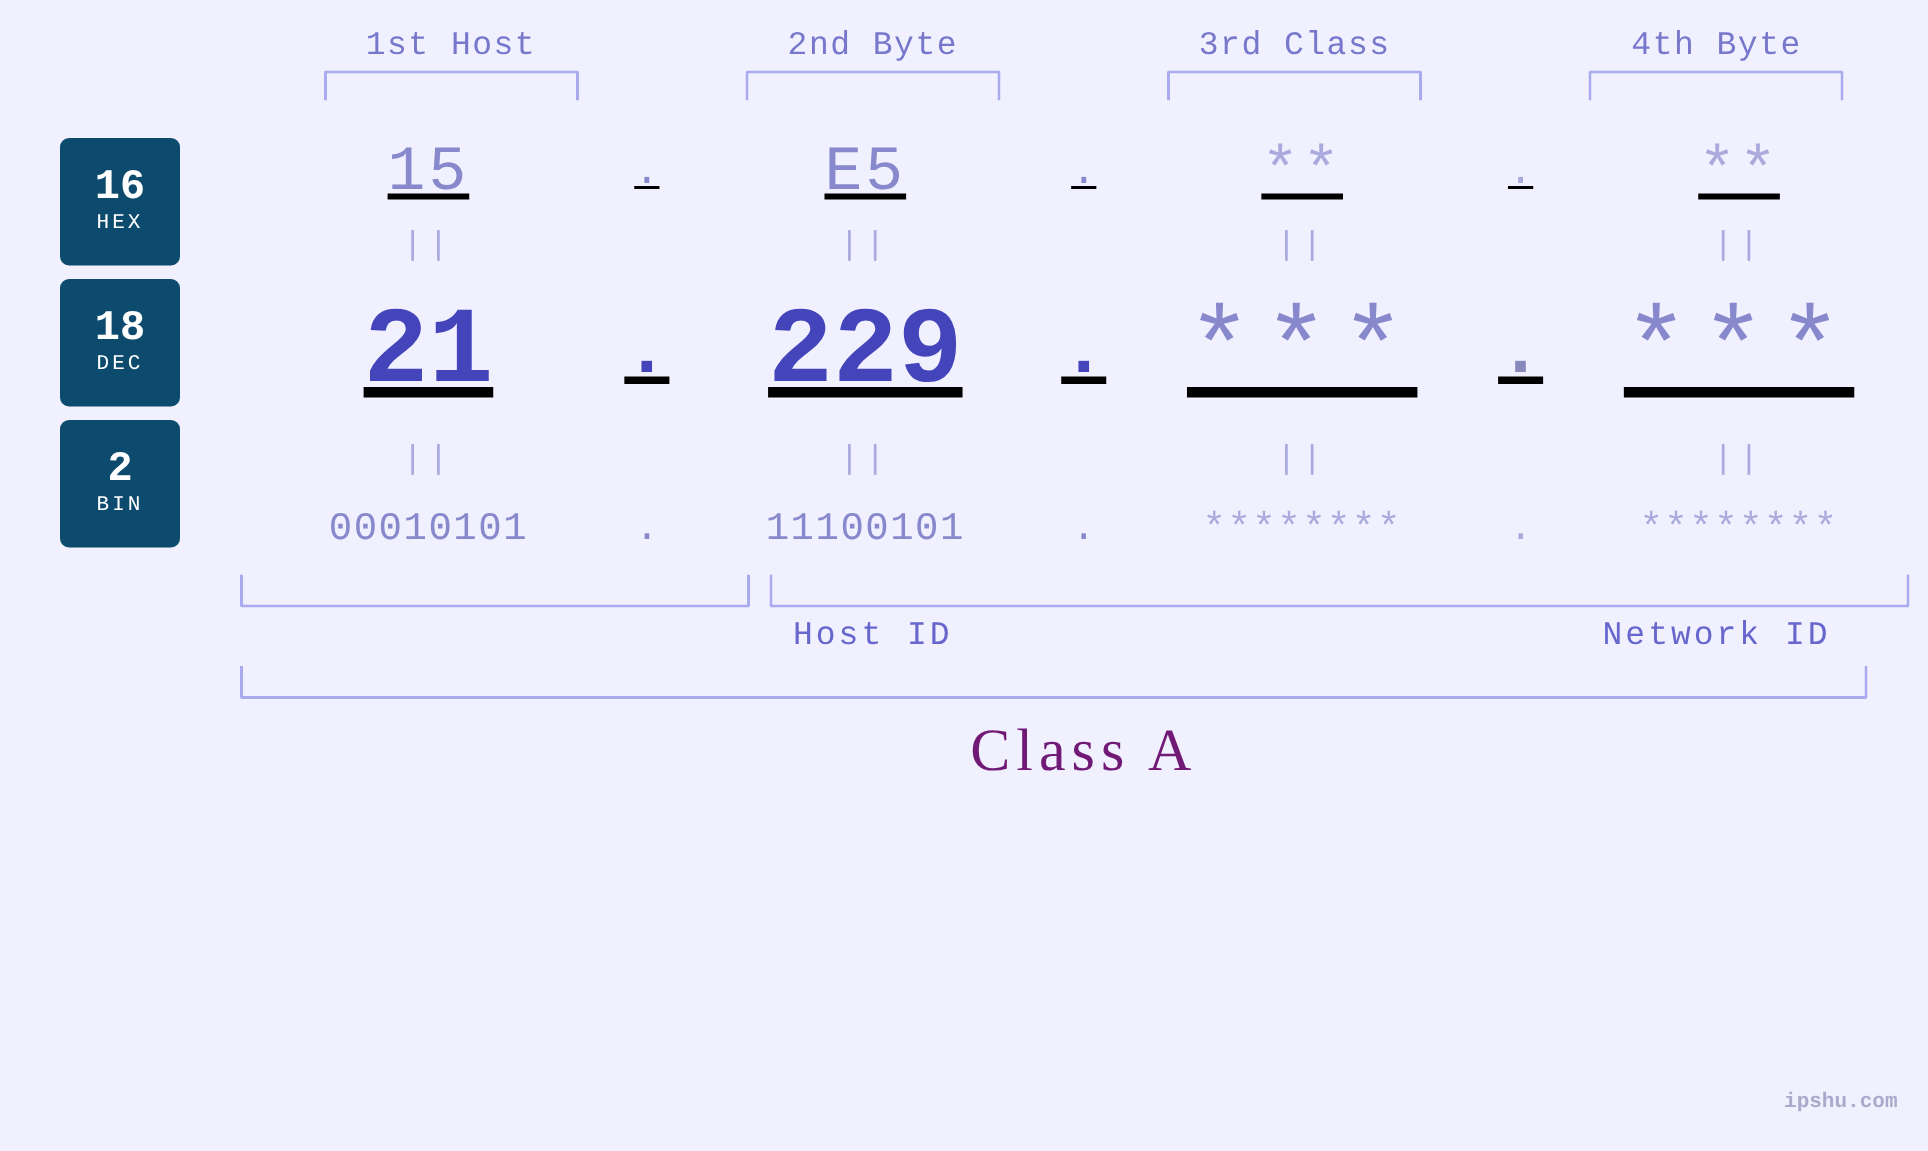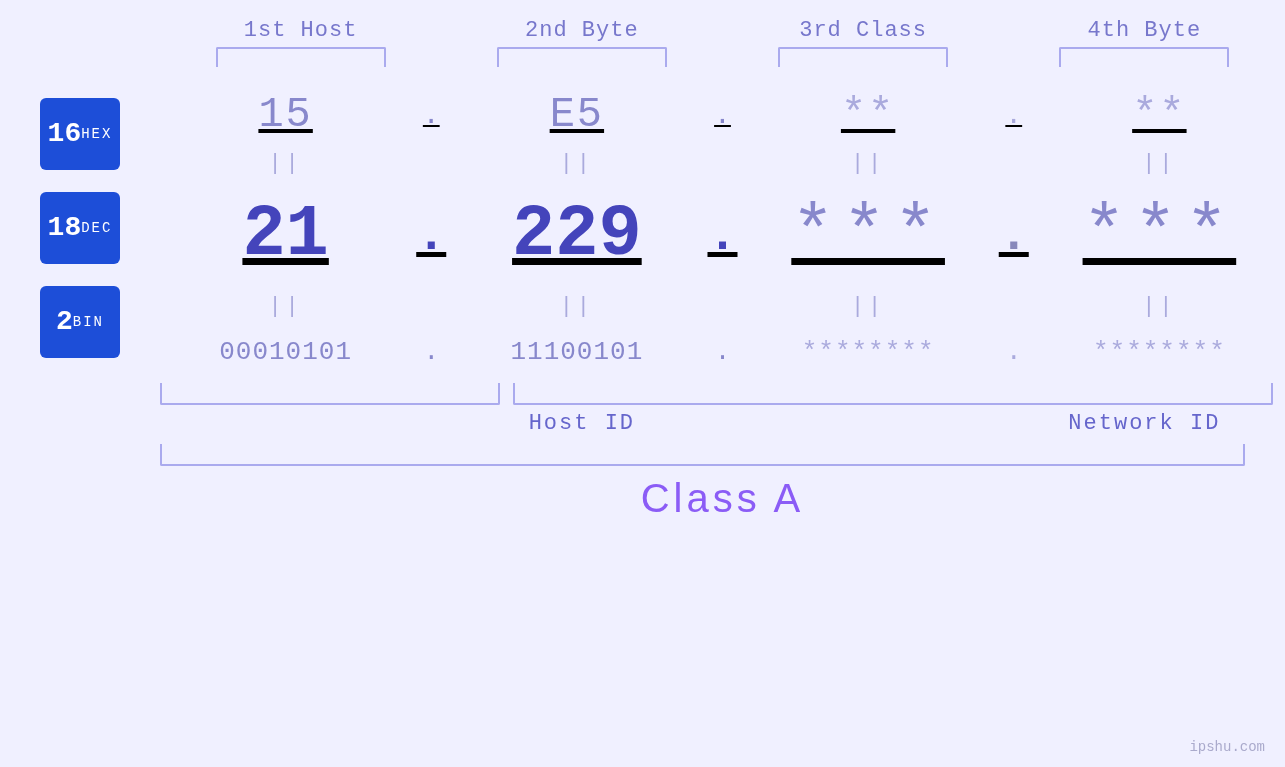--- a/index.html
+++ b/index.html
@@ -79,25 +79,25 @@
       width: 160px;
       display: flex;
       flex-direction: column;
       align-items: center;
       justify-content: space-around;
       padding: 10px 0;
     }
 
     .badge {
       width: 80px;
-      height: 72px;
-      background-color: #1d4ed8;
+      height: 85px;
+      background-color: #0c4a6e;
       border-radius: 6px;
       display: flex;
-      flex-direction: row;
+      flex-direction: column;
       align-items: center;
       justify-content: center;
       color: white;
     }
 
     .badge-number {
       font-size: 28px;
       font-weight: bold;
       line-height: 1.1;
     }
@@ -216,33 +216,34 @@
       letter-spacing: 1px;
     }
 
     .bin-dot {
       font-size: 26px;
       color: #8888cc;
     }
 
     .class-label {
       font-size: 40px;
-      color: #8b5cf6;
-      font-family: Liberation Sans, sans-serif;
+      color: #701a75;
+      font-family: Liberation Serif, serif;
       letter-spacing: 4px;
     }
 
     
     .watermark {
       position: absolute;
-      bottom: 12px;
+      bottom: 24px;
       right: 20px;
       font-size: 14px;
       color: #aaaacc;
       font-family: 'Courier New', Courier, monospace;
+      font-weight: bold;
     }
   </style>
 </head>
 <body>
 
 <div class="container">
 
   <div class="byte-headers">
     <div class="byte-header">1st Host</div>
     <div class="byte-header">2nd Byte</div>

